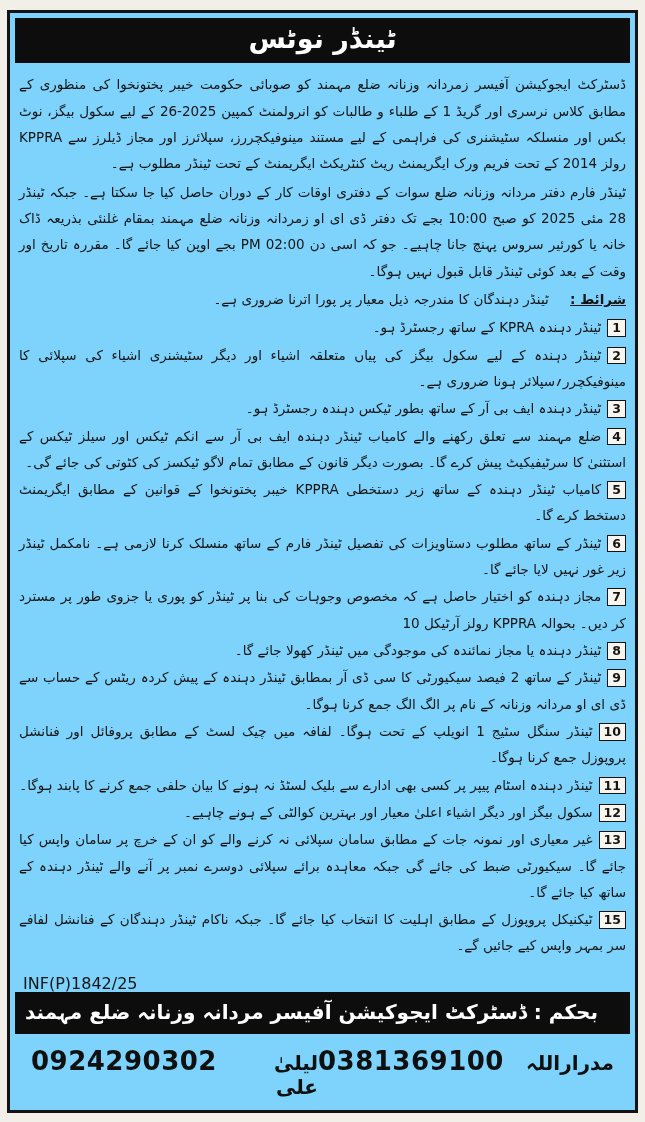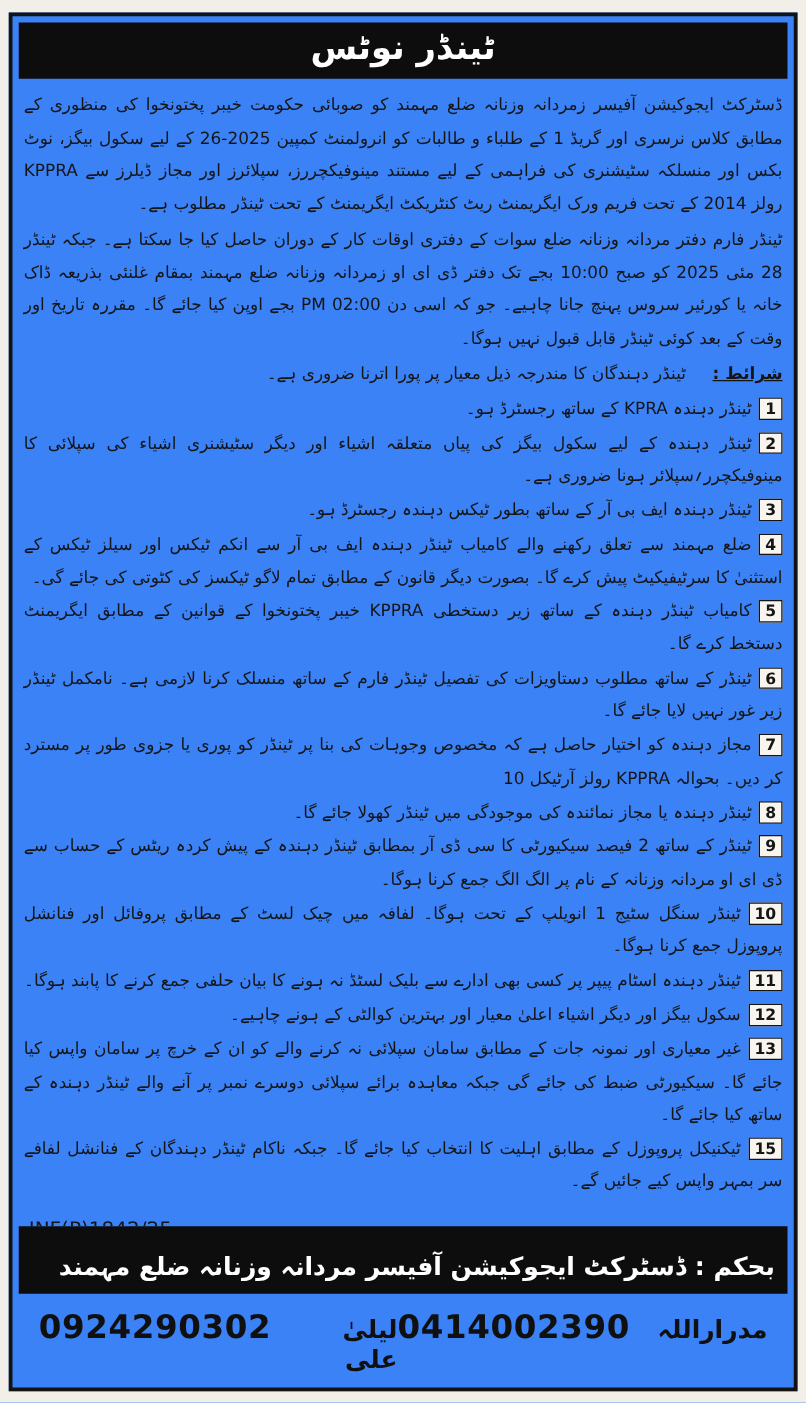--- a/index.html
+++ b/index.html
@@ -12,21 +12,21 @@
   .page {
     width: 645px;
     height: 1122px;
     padding: 10px 7px 9px 7px;
     background: #f1efe8;
   }
   .doc {
     width: 100%;
     height: 100%;
     border: 3px solid #131313;
-    background: #3b82f6;
+    background: #7dd3fc;
     display: flex;
     flex-direction: column;
     padding: 5px 5px 7px 5px;
   }
   .header-band {
     background: #0d0d0d;
     color: #ffffff;
     text-align: center;
     font-weight: bold;
     font-size: 27px;
@@ -67,24 +67,24 @@
     text-align: left;
     font-weight: normal;
     font-size: 16px;
     padding: 8px 4px 6px 4px;
   }
   .authority-band {
     flex: 0 0 auto;
     background: #0d0d0d;
     color: #ffffff;
     direction: rtl;
-    text-align: right;
+    text-align: left;
     font-weight: bold;
     font-size: 20px;
-    padding: 20px 10px 10px 10px;
+    padding: 8px 10px 10px 10px;
   }
   .contacts {
     flex: 0 0 auto;
     display: flex;
     direction: rtl;
     justify-content: space-between;
     align-items: baseline;
     font-weight: bold;
     font-size: 20px;
     padding: 12px 16px 4px 16px;
@@ -166,21 +166,21 @@
       <div class="ref">INF(P)1842/25</div>
     </div>
 
     <div class="authority-band">
       <span>بحکم : ڈسٹرکٹ ایجوکیشن آفیسر مردانہ وزنانہ ضلع مہمند</span>
     </div>
 
     <div class="contacts">
       <div class="contact">
         <span class="cname">مدراراللہ</span>
-        <span class="cphone">0414002390</span>
+        <span class="cphone">0381369100</span>
       </div>
       <div class="contact">
         <span class="cname">لیلیٰ علی</span>
         <span class="cphone">0924290302</span>
       </div>
     </div>
 
   </div>
 </div>
 

